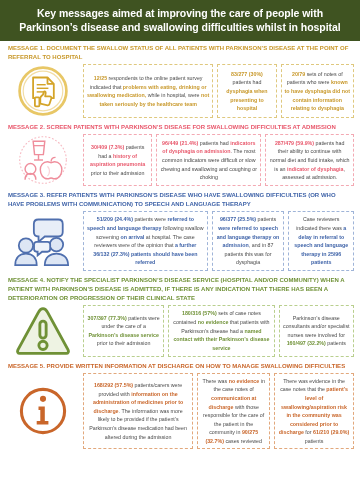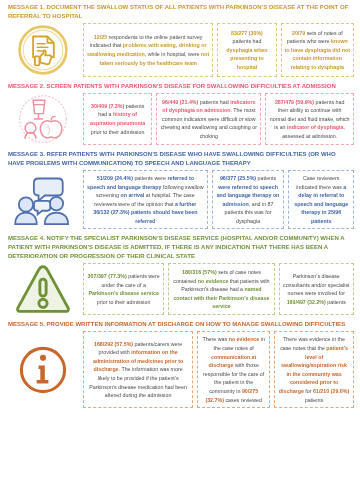--- a/index.html
+++ b/index.html
@@ -79,20 +79,21 @@
   .m4 .c1{flex:1.00;} .m4 .c2{flex:1.34;} .m4 .c3{flex:0.92;}
   .m5 .c1{flex:1.45;} .m5 .c2{flex:0.92;} .m5 .c3{flex:1.02;}
 
   svg{display:block;}
 </style>
 </head>
 <body>
 
 <div class="poster">
 
+  <div class="header">Key messages aimed at improving the care of people with Parkinson’s disease and swallowing difficulties whilst in hospital</div>
 
   <div class="msg t-gold m1">
     <div class="msg-title">MESSAGE 1. DOCUMENT THE SWALLOW STATUS OF ALL PATIENTS WITH PARKINSON’S DISEASE AT THE POINT OF REFERRAL TO HOSPITAL</div>
     <div class="msg-body">
       <div class="icon-cell">
         <span>
           <svg width="54" height="54" viewBox="0 0 60 60">
             <circle cx="30" cy="30" r="26" fill="none" stroke="#e8c766" stroke-width="3"></circle>
             <circle cx="30" cy="30" r="22" fill="none" stroke="#f2dda5" stroke-width="1.3"></circle>
             <path d="M19 15 h16 l7 7 v16 h-23 z" fill="#fff" stroke="#d4a429" stroke-width="2" stroke-linejoin="round"></path>

